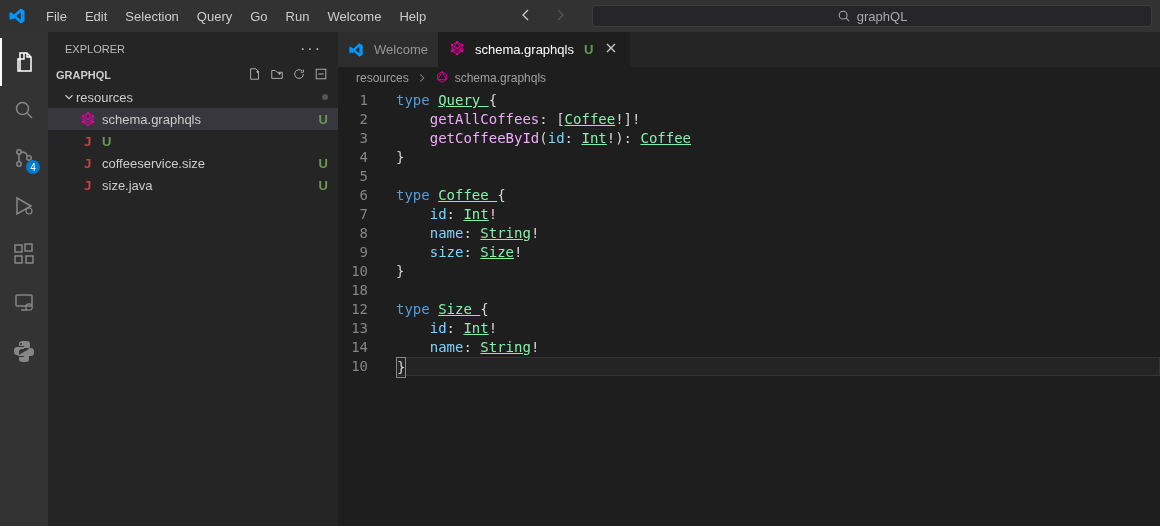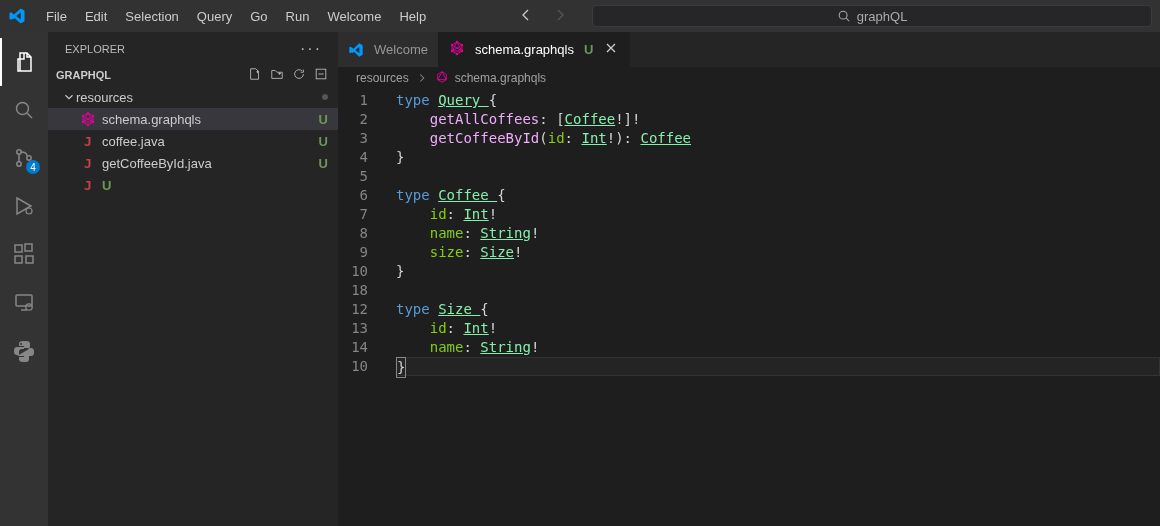--- a/index.html
+++ b/index.html
@@ -46,21 +46,21 @@
   .editor { flex: 1; display: flex; font-family: Consolas, monospace; font-size: 14px; line-height: 19px; padding-top: 2px;}
   .gutter { width: 50px; text-align: right; color: #858585; padding-right: 20px; user-select: none;}
   .gutter .ln { height: 19px; }
   .code { flex: 1; color: #d4d4d4; white-space: pre; padding-left: 8px;}
   .code .line { height: 19px; }
   .code .current-line { background: rgba(100,100,100,0.10); box-shadow: inset 0 0 0 1px #333; }
   .kw { color: #569cd6; }
   .typ { color: #86efac; text-decoration: underline; }
   .mth { color: #f0abfc; }
   .punct { color: #d4d4d4; }
-  .var { color: #84cc16; }
+  .var { color: #7dd3fc; }
   .op { color: #d4d4d4; }
   .cursor-box { border:1px solid #888; display:inline-block; padding:0 0;}
 </style>
 </head>
 <body>
 
 <div class="titlebar">
   <span class="logo">
     <svg viewBox="0 0 24 24">
         <path fill="#0098ff" d="M17 2l5 3v14l-5 3-9-8-4 3-2-1V8l2-1 4 3 9-8zM6 12l3 2.5L6 17V12zm11 5V7l-6 5 6 5z"></path>
@@ -195,30 +195,30 @@
               <circle cx="8" cy="14" r="1.2" fill="#e10098"></circle>
               <circle cx="3" cy="11" r="1.2" fill="#e10098"></circle>
               <circle cx="3" cy="5" r="1.2" fill="#e10098"></circle>
             </svg>
           </span>
         <span class="label">schema.graphqls</span>
         <span class="status">U</span>
       </div>
       <div class="tree-row file">
         <span class="icon" style="color:#cc3e44;font-weight:bold;font-family:monospace;">J</span>
-        <span class="label">coffee.java</span>
         <span class="status">U</span>
       </div>
       <div class="tree-row file">
         <span class="icon" style="color:#cc3e44;font-weight:bold;font-family:monospace;">J</span>
-        <span class="label">getCoffeeById.java</span>
+        <span class="label">coffeeservice.size</span>
         <span class="status">U</span>
       </div>
       <div class="tree-row file">
         <span class="icon" style="color:#cc3e44;font-weight:bold;font-family:monospace;">J</span>
+        <span class="label">size.java</span>
         <span class="status">U</span>
       </div>
     </div>
   </div>
 
   <div class="editor-area">
     <div class="tabbar">
       <div class="tab">
         <svg viewBox="0 0 24 24">
             <path fill="#0098ff" d="M17 2l5 3v14l-5 3-9-8-4 3-2-1V8l2-1 4 3 9-8zM6 12l3 2.5L6 17V12zm11 5V7l-6 5 6 5z"></path>

